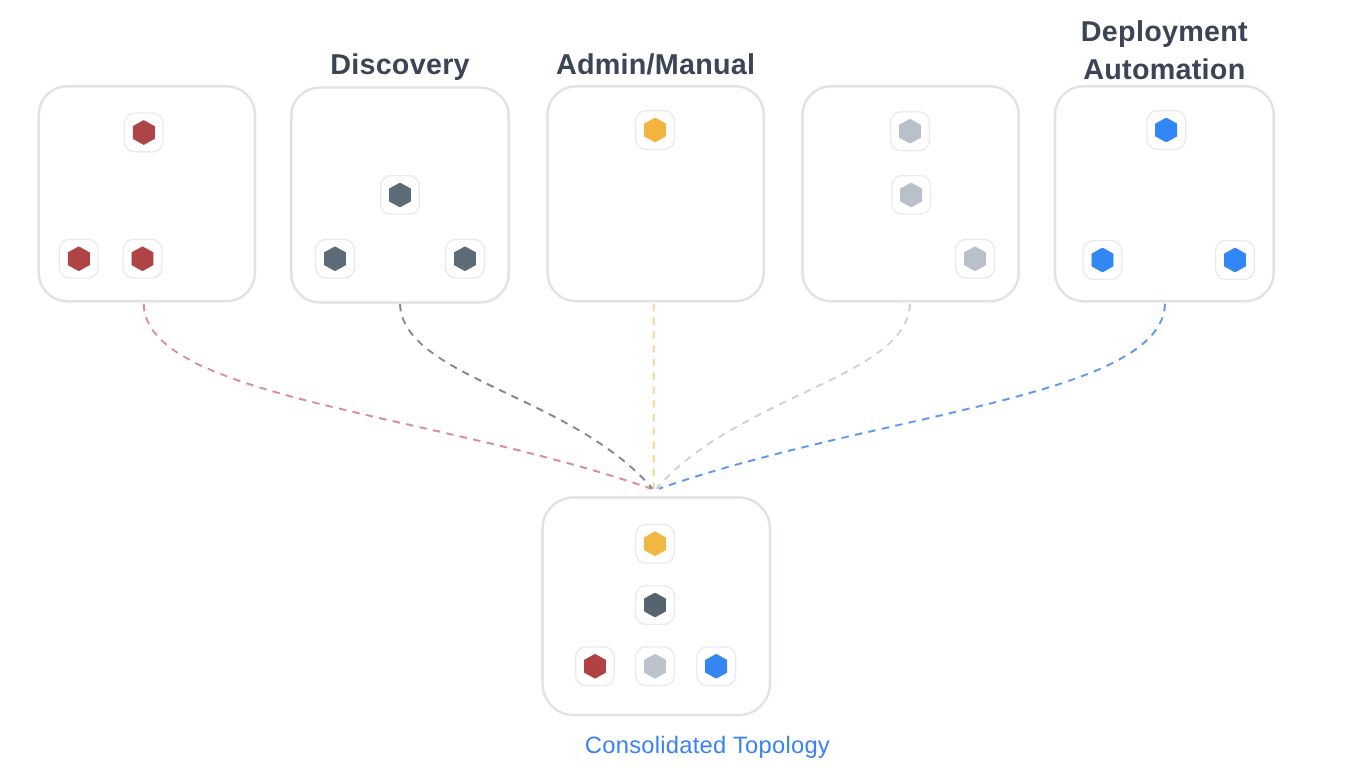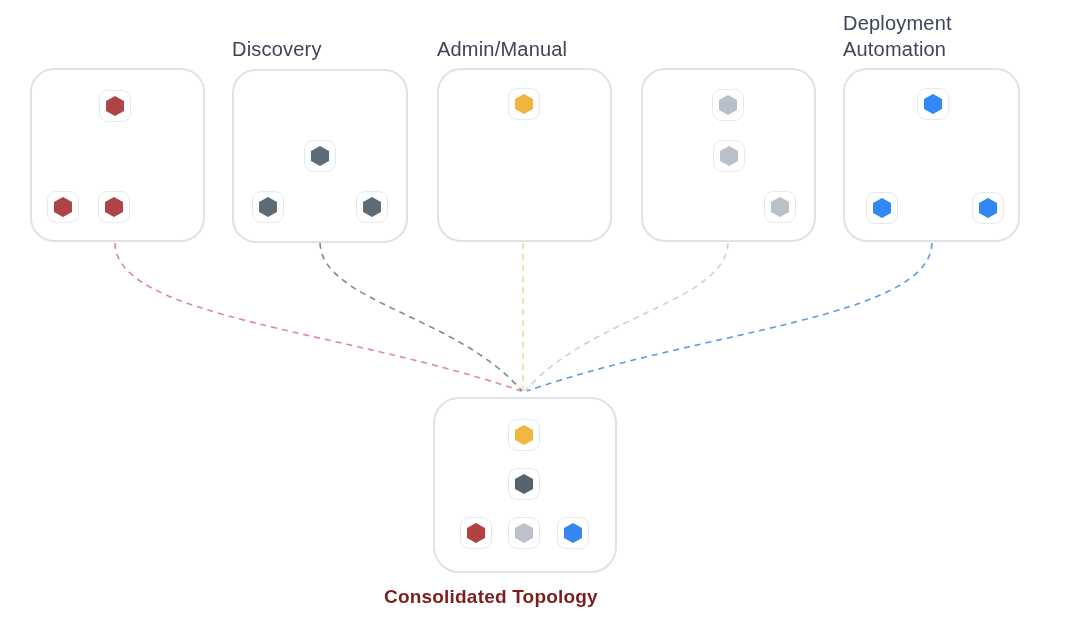--- a/index.html
+++ b/index.html
@@ -19,22 +19,23 @@
   }
   .box {
     position: absolute;
     background: #ffffff;
     border: 2px solid #dfe2e6;
     border-radius: 24px;
   }
   .src-title {
     position: absolute;
     color: #3d4458;
-    font-size: 20px;
-    font-weight: 400;
+    font-size: 23px;
+    font-weight: 700;
+    text-align: center;
     line-height: 1.32;
     letter-spacing: 0.2px;
   }
   .node {
     position: absolute;
     width: 32px;
     height: 32px;
     background: #ffffff;
     border: 1px solid #e7e9ec;
     border-radius: 9px;
@@ -42,24 +43,24 @@
     align-items: center;
     justify-content: center;
   }
   .hex {
     width: 18px;
     height: 20px;
     clip-path: polygon(50% 0%, 100% 25%, 100% 75%, 50% 100%, 0% 75%, 0% 25%);
   }
   .consol-title {
     position: absolute;
-    color: #7f1d1d;
+    color: #3b82f6;
     font-size: 19px;
-    font-weight: 700;
-    text-align: left;
+    font-weight: 400;
+    text-align: right;
     letter-spacing: 0.2px;
   }
   .inner-edge { stroke: #d9dce1; stroke-width: 1.3; }
   .dash-curve { fill: none; stroke-width: 1.6; stroke-dasharray: 6 5; }
 </style>
 </head>
 <body>
 
 <div id="canvas">
 

